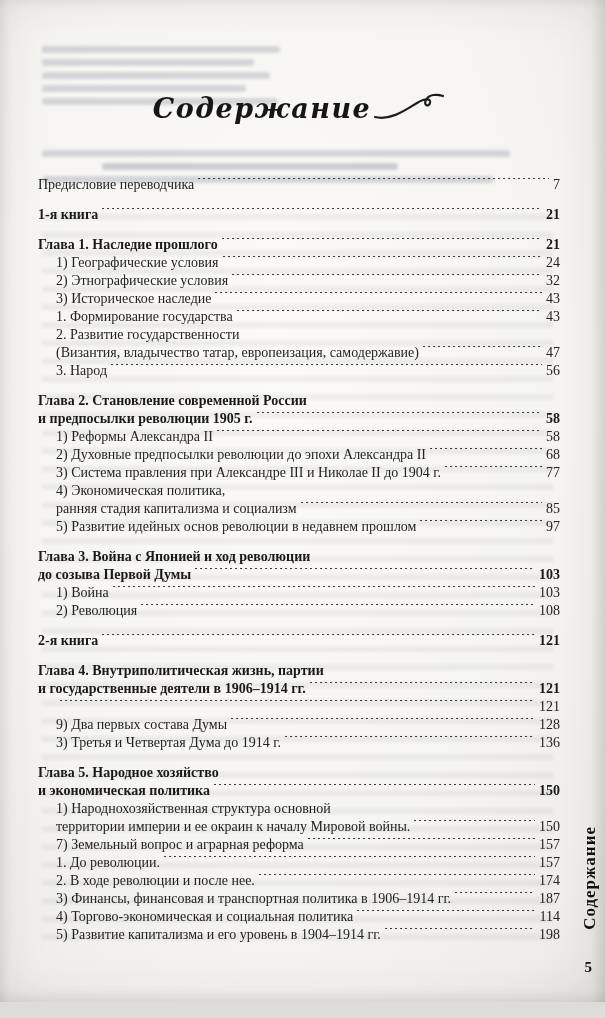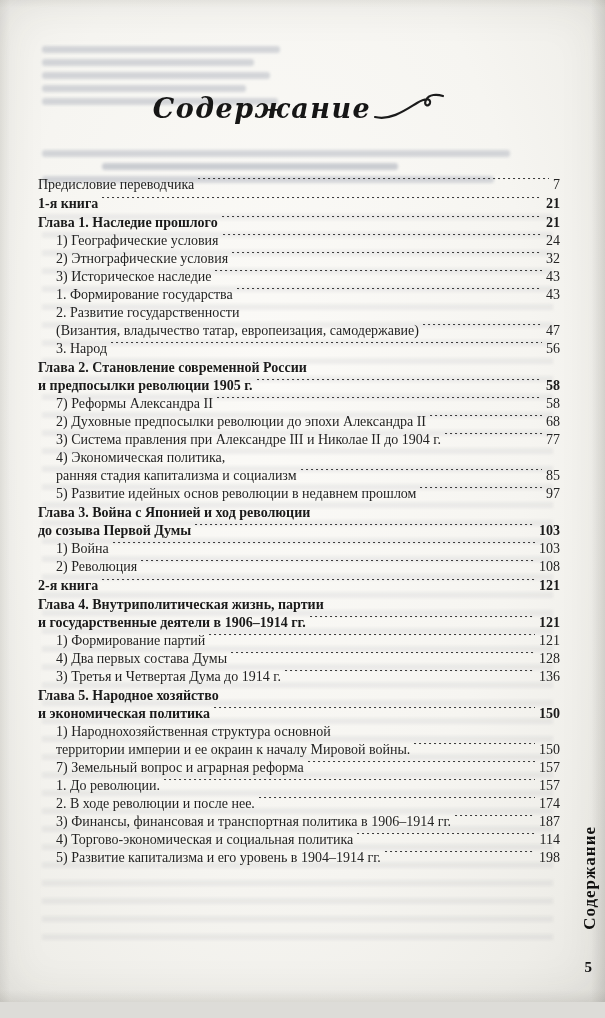--- a/index.html
+++ b/index.html
@@ -19,21 +19,21 @@
   }
   
   .content{position:absolute;left:38px;top:0;width:522px;z-index:2;}
   .title{
     font-family:"DejaVu Serif","Liberation Serif",serif;font-style:italic;font-weight:bold;
     font-size:27px;letter-spacing:1.5px;text-align:center;color:#161616;
     margin:92px 0 50px 0;line-height:1.25;
   }
   .title .swash{vertical-align:-4px;margin-left:2px;}
   .entry{font-size:14px;line-height:18px;}
-  .entry.gap{margin-top:1px;}
+  .entry.gap{margin-top:12px;}
   .entry.book, .entry.chapter{font-weight:bold;color:#1a1a1a;}
   .entry.item, .entry.subitem{padding-left:18px;}
   .line{display:flex;align-items:center;}
   .line .txt{flex:0 1 auto;}
   .line .dots{
     flex:1 1 auto;min-width:12px;height:14px;margin:0 3px 0 4px;
     background-image:radial-gradient(circle at 1.2px 1.2px, #3d3d3d 1.05px, transparent 1.35px);
     background-size:5px 14px;background-position:left bottom 1px;background-repeat:repeat-x;
   }
   .line .pg{flex:0 0 auto;margin-left:1px;}
@@ -149,21 +149,21 @@
             <span class="txt">Глава 2. Становление современной России</span>
           </div>
           <div class="line last">
             <span class="txt">и предпосылки революции 1905 г.</span>
             <span class="dots"></span>
             <span class="pg">58</span>
           </div>
         </div>
         <div class="entry item">
           <div class="line last">
-            <span class="txt">7) Реформы Александра II</span>
+            <span class="txt">1) Реформы Александра II</span>
             <span class="dots"></span>
             <span class="pg">58</span>
           </div>
         </div>
         <div class="entry item">
           <div class="line last">
             <span class="txt">2) Духовные предпосылки революции до эпохи Александра II</span>
             <span class="dots"></span>
             <span class="pg">68</span>
           </div>
@@ -228,28 +228,27 @@
             <span class="txt">Глава 4. Внутриполитическая жизнь, партии</span>
           </div>
           <div class="line last">
             <span class="txt">и государственные деятели в 1906–1914 гг.</span>
             <span class="dots"></span>
             <span class="pg">121</span>
           </div>
         </div>
         <div class="entry item">
           <div class="line last">
-            <span class="txt">1) Формирование партий</span>
             <span class="dots"></span>
             <span class="pg">121</span>
           </div>
         </div>
         <div class="entry item">
           <div class="line last">
-            <span class="txt">4) Два первых состава Думы</span>
+            <span class="txt">9) Два первых состава Думы</span>
             <span class="dots"></span>
             <span class="pg">128</span>
           </div>
         </div>
         <div class="entry item">
           <div class="line last">
             <span class="txt">3) Третья и Четвертая Дума до 1914 г.</span>
             <span class="dots"></span>
             <span class="pg">136</span>
           </div>

